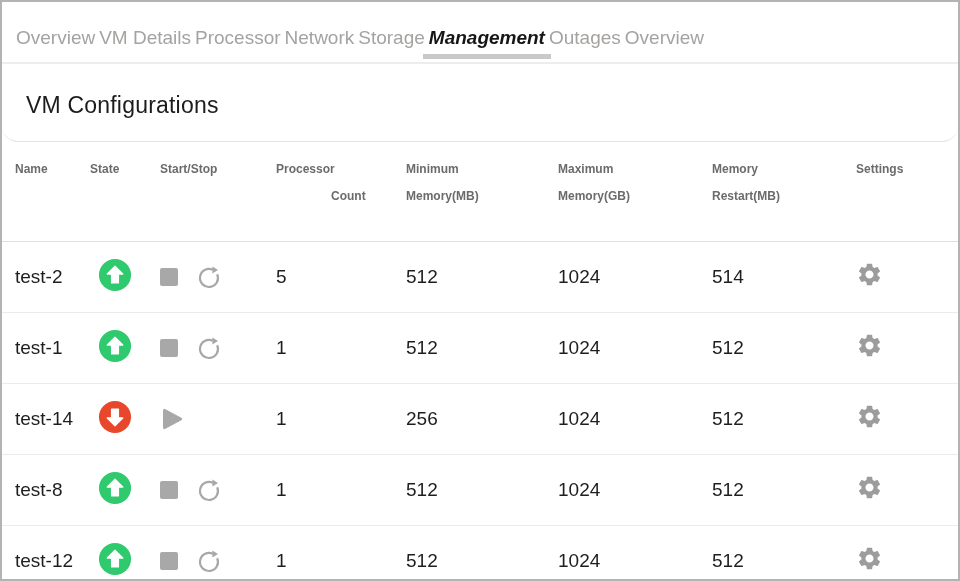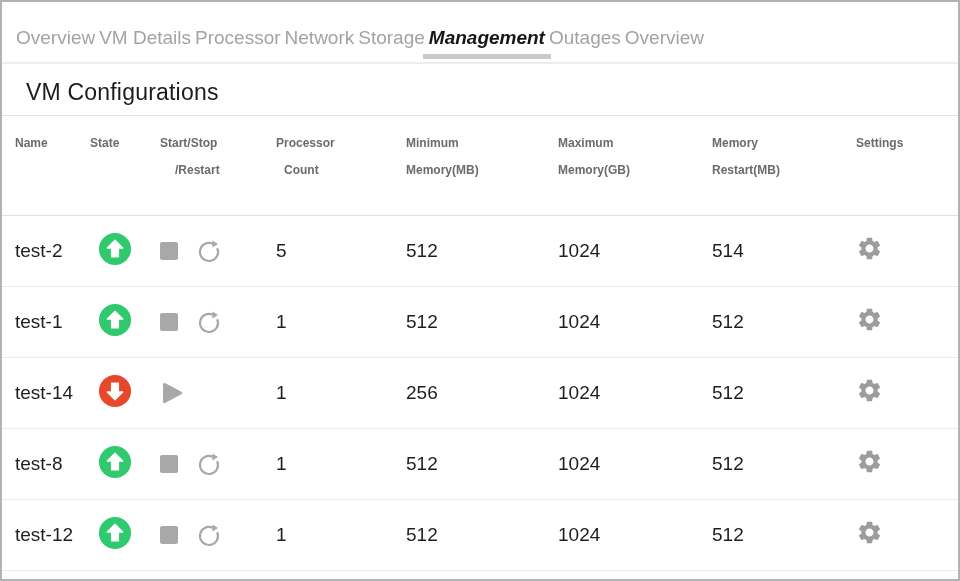--- a/index.html
+++ b/index.html
@@ -46,25 +46,26 @@
   }
   .tab.active::after{
     content:"";
     position:absolute;
     left:-6px;right:-6px;bottom:3px;
     height:5px;
     background:var(--tab-active-underline);
   }
   
   .heading-block{
-    height:52px;
+    height:78px;
     border-bottom:1px solid #e3e3e3;
     display:flex;
     align-items:center;
     padding:6px 0 0 24px;
+    border-radius:16px;
   }
   .heading-block h1{
     font-size:23px;
     font-weight:400;
     color:#1c1c1c;
     letter-spacing:.2px;
   }
   
   .grid-row{
     display:grid;
@@ -79,21 +80,21 @@
     padding-top:14px;
   }
   .th{
     font-size:12px;
     font-weight:700;
     color:#6b6b6b;
     line-height:27px;
   }
   .th .line2{display:block;}
   .th.col-actions .line2{padding-left:15px;}
-  .th.col-processor .line2{padding-left:8px;}
+  .th.col-processor .line2{padding-left:8px;margin-left:47px;}
   .th.pad, .td.pad{padding-left:6px;}
   .tr{
     height:71px;
     border-bottom:1px solid #ebebeb;
   }
   .td{
     font-size:19px;
     color:#1e1e1e;
   }
   
@@ -137,21 +138,20 @@
 
   <div class="grid-row thead">
     <div class="th">
       <span>Name</span>
     </div>
     <div class="th">
       <span>State</span>
     </div>
     <div class="th pad col-actions">
       <span>Start/Stop</span>
-      <span class="line2">/Restart</span>
     </div>
     <div class="th pad col-processor">
       <span>Processor</span>
       <span class="line2">Count</span>
     </div>
     <div class="th pad">
       <span>Minimum</span>
       <span class="line2">Memory(MB)</span>
     </div>
     <div class="th pad">

